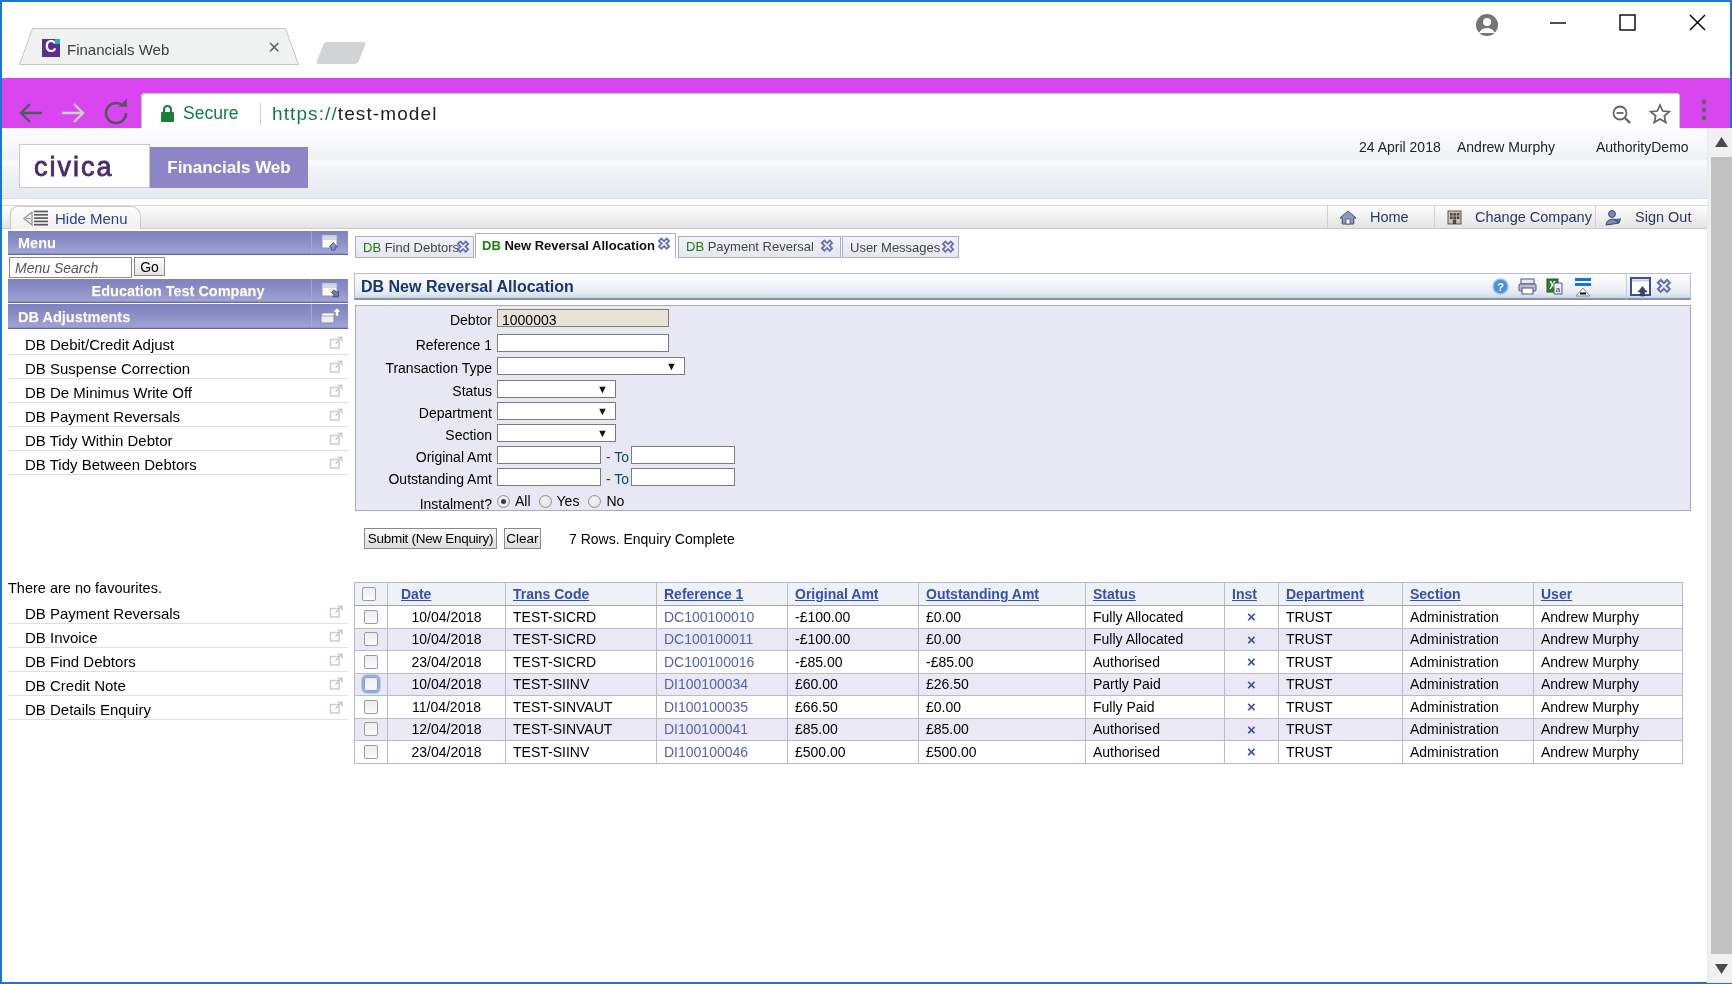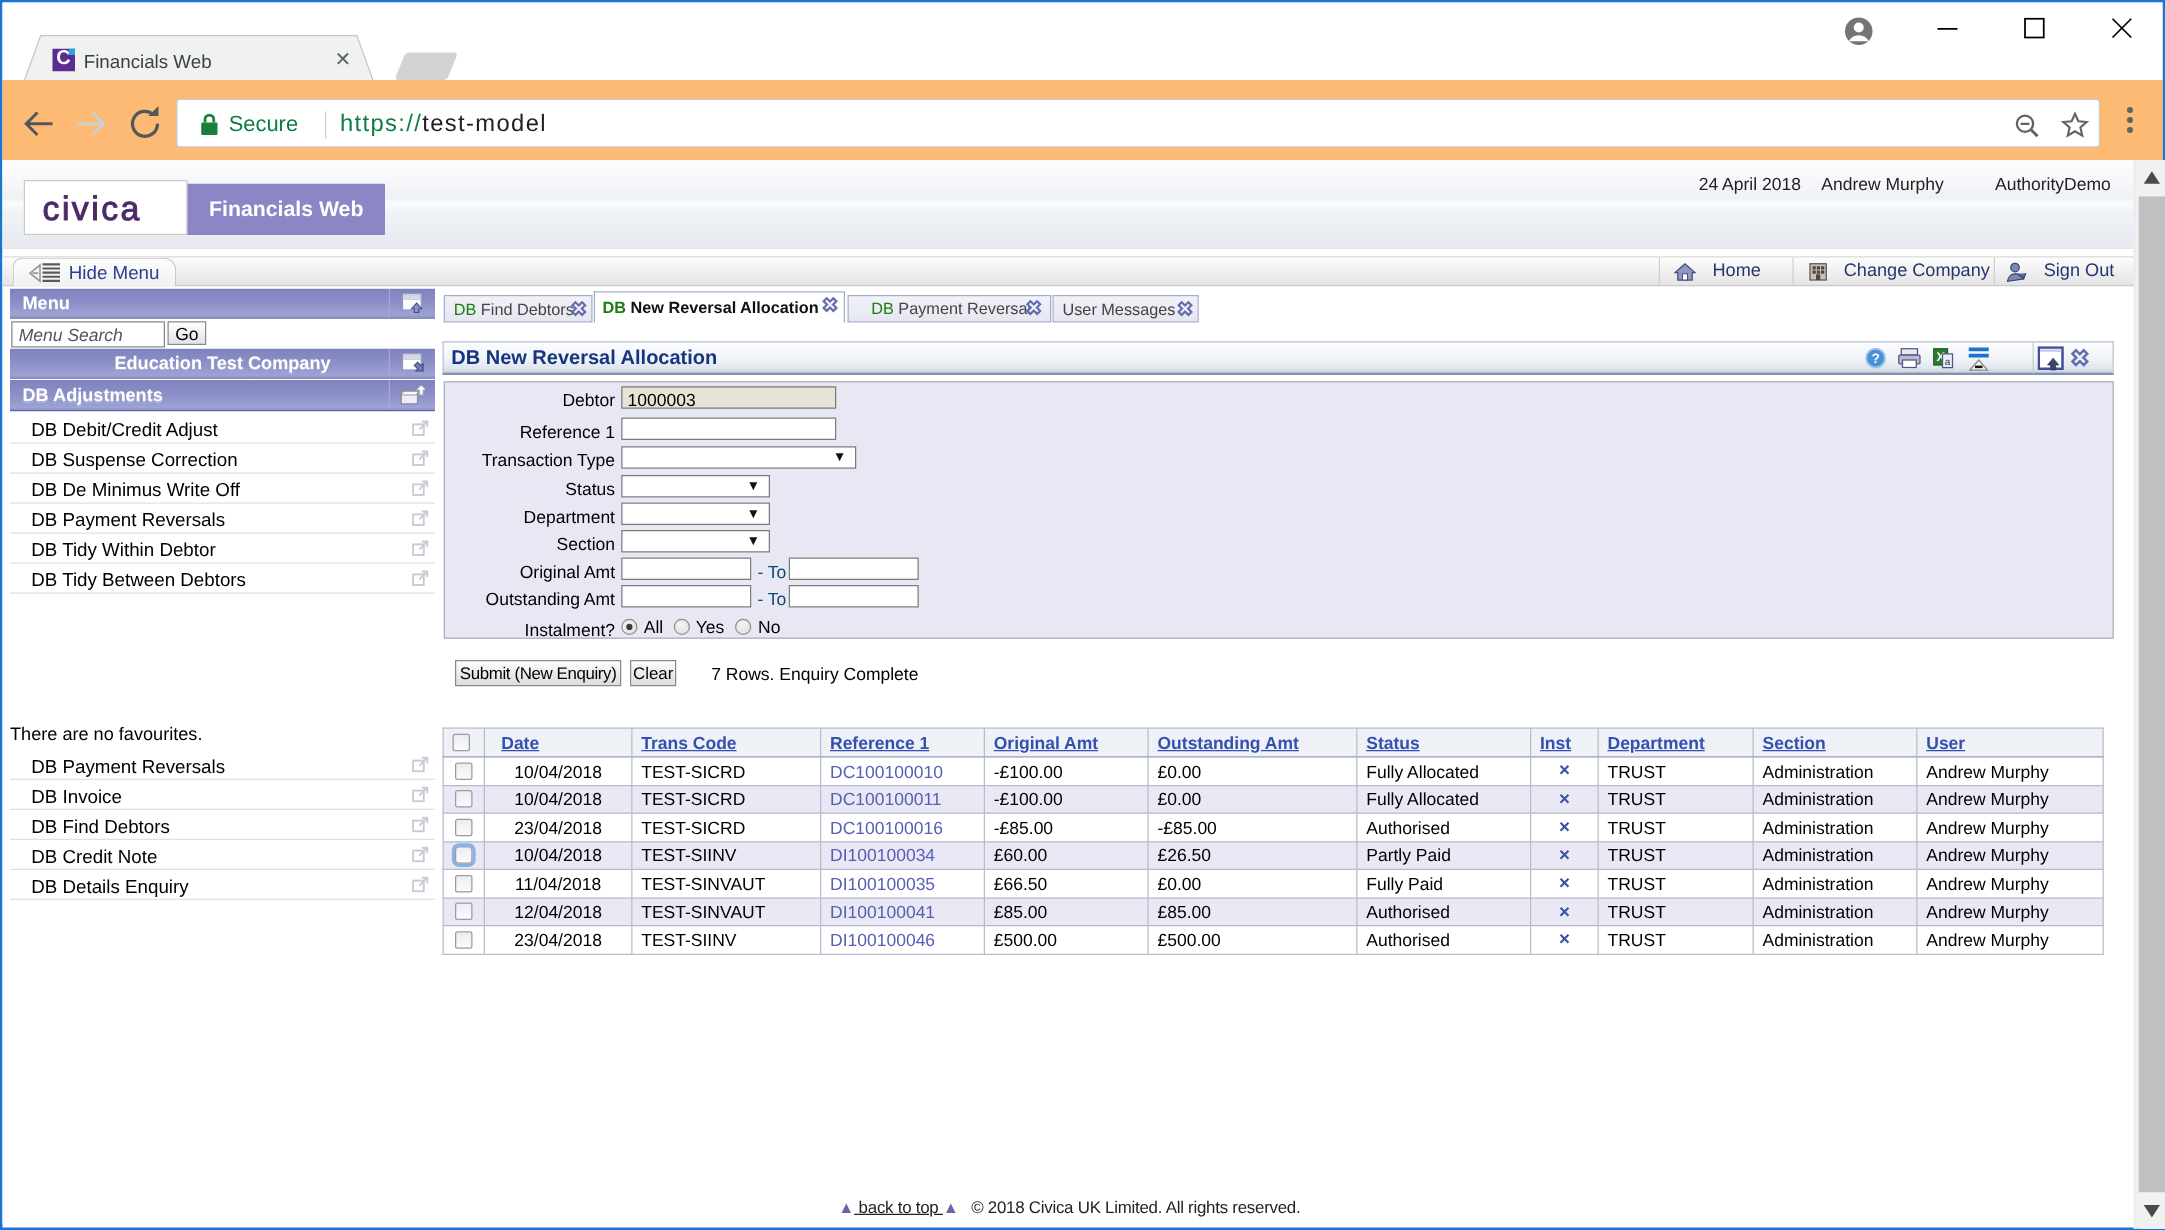--- a/index.html
+++ b/index.html
@@ -10,21 +10,21 @@
 #tab { position:absolute; left:17px; top:26px; width:280px; height:36px; }
 #favicon { position:absolute; left:23px; top:11px; width:18px; height:18px; background:#5c2d91; }
 #favicon span { position:absolute; left:3px; top:-1px; color:#fff; font-size:16px; font-weight:bold; }
 #favicon i { position:absolute; right:0px; top:0px; width:5px; height:5px; background:#2aa8e0; }
 #tabtitle { position:absolute; left:48px; top:13px; font-size:15px; color:#3c4043; }
 #tabclose { position:absolute; right:18px; top:10px; font-size:16px; color:#5f6368; }
 #newtab { position:absolute; left:318px; top:40px; width:42px; height:22px; background:#d2d3d4; transform:skewX(-22deg); border-radius:3px; }
 #profile { position:absolute; left:1473px; top:11px; }
 #winbtns { position:absolute; right:0; top:0; width:200px; height:40px; }
 
-#toolbar { position:absolute; left:0; top:62px; width:1728px; height:76px; background:#fdba74; border-bottom:1px solid #d5d6d7; }
+#toolbar { position:absolute; left:0; top:76px; width:1728px; height:76px; background:#d946ef; border-bottom:1px solid #d5d6d7; }
 .navico { position:absolute; top:17px; }
 #omnibox { position:absolute; left:139px; top:15px; width:1539px; height:39px; background:#fff; border:1px solid #c9cacb; border-radius:3px; }
 #secure { position:absolute; left:41px; top:9px; color:#0c7d43; font-size:17.5px; }
 #sep1 { position:absolute; left:118px; top:9px; width:1px; height:22px; background:#d0d0d0; }
 #url { position:absolute; left:130px; top:9px; font-size:19px; letter-spacing:1.1px; color:#202124; }
 #url .g { color:#0c7d43; }
 
 #vp { position:absolute; left:0px; top:126px; width:1707px; height:851px; background:#fff; overflow:hidden; }
 #scroll { position:absolute; left:1705px; top:126px; width:25px; height:855px; background:#f1f1f1; border-left:2px solid #e9edf1; }
 #sthumb { position:absolute; left:2px; top:29px; width:21px; height:797px; background:#c0c0c0; }
@@ -318,32 +318,31 @@
             </svg></span>
         </div>
       <div class="mitem">
           <span class="t">DB Details Enquiry</span>
           <span class="mico"><svg width="15" height="15">
               <rect x="1.5" y="4.5" width="8.5" height="8.5" fill="none" stroke="#c6cbd4" stroke-width="1.5"></rect>
               <path d="M6.5 8.5 L12.5 2.5 M8.5 2.2 h4.3 v4.3" stroke="#c6cbd4" stroke-width="1.5" fill="none"></path>
             </svg></span>
         </div>
     </div>
-    <div id="footer"><span class="upar">▲</span><span class="btt">&nbsp;back to top&nbsp;</span><span class="upar">▲</span><span style="display:inline-block;width:10px"></span>© 2018 Civica UK Limited. All rights reserved.</div>
     <div id="content">
       <div class="ctab" style="left:1px; width:119px; top:3px; height:22px;">
           <span style="position:absolute;left:7px;top:3px"><b class="db">DB</b> Find Debtors</span>
           <span class="xflower" style="right:2px;top:5px"></span>
         </div>
       <div class="ctab active" style="left:121px; width:201px; top:0px; height:25px; background:#fff; border-bottom:none; z-index:2;">
           <span style="position:absolute;left:6px;top:4px;font-weight:bold;color:#111"><b class="db" style="font-weight:bold">DB</b> New Reversal Allocation</span>
           <span class="xflower" style="right:3px;top:5px"></span>
         </div>
       <div class="ctab" style="left:324px; width:163px; top:3px; height:22px;">
-          <span style="position:absolute;left:18px;top:2px"><b class="db">DB</b> Payment Reversal</span>
+          <span style="position:absolute;left:7px;top:2px"><b class="db">DB</b> Payment Reversal</span>
           <span class="xflower" style="right:5px"></span>
         </div>
       <div class="ctab" style="left:488px; width:117px; top:3px; height:22px;">
           <span style="position:absolute;left:7px;top:3px">User Messages</span>
           <span class="xflower" style="right:2px;top:5px"></span>
         </div>
       <div id="titlepanel">
         <span class="t">DB New Reversal Allocation</span>
         <svg style="position:absolute;right:181px;top:4px" width="17" height="17" viewBox="0 0 17 17">
             <circle cx="8.5" cy="8.5" r="7.5" fill="#4a90d9" stroke="#9cc3e8" stroke-width="1.5"></circle>

